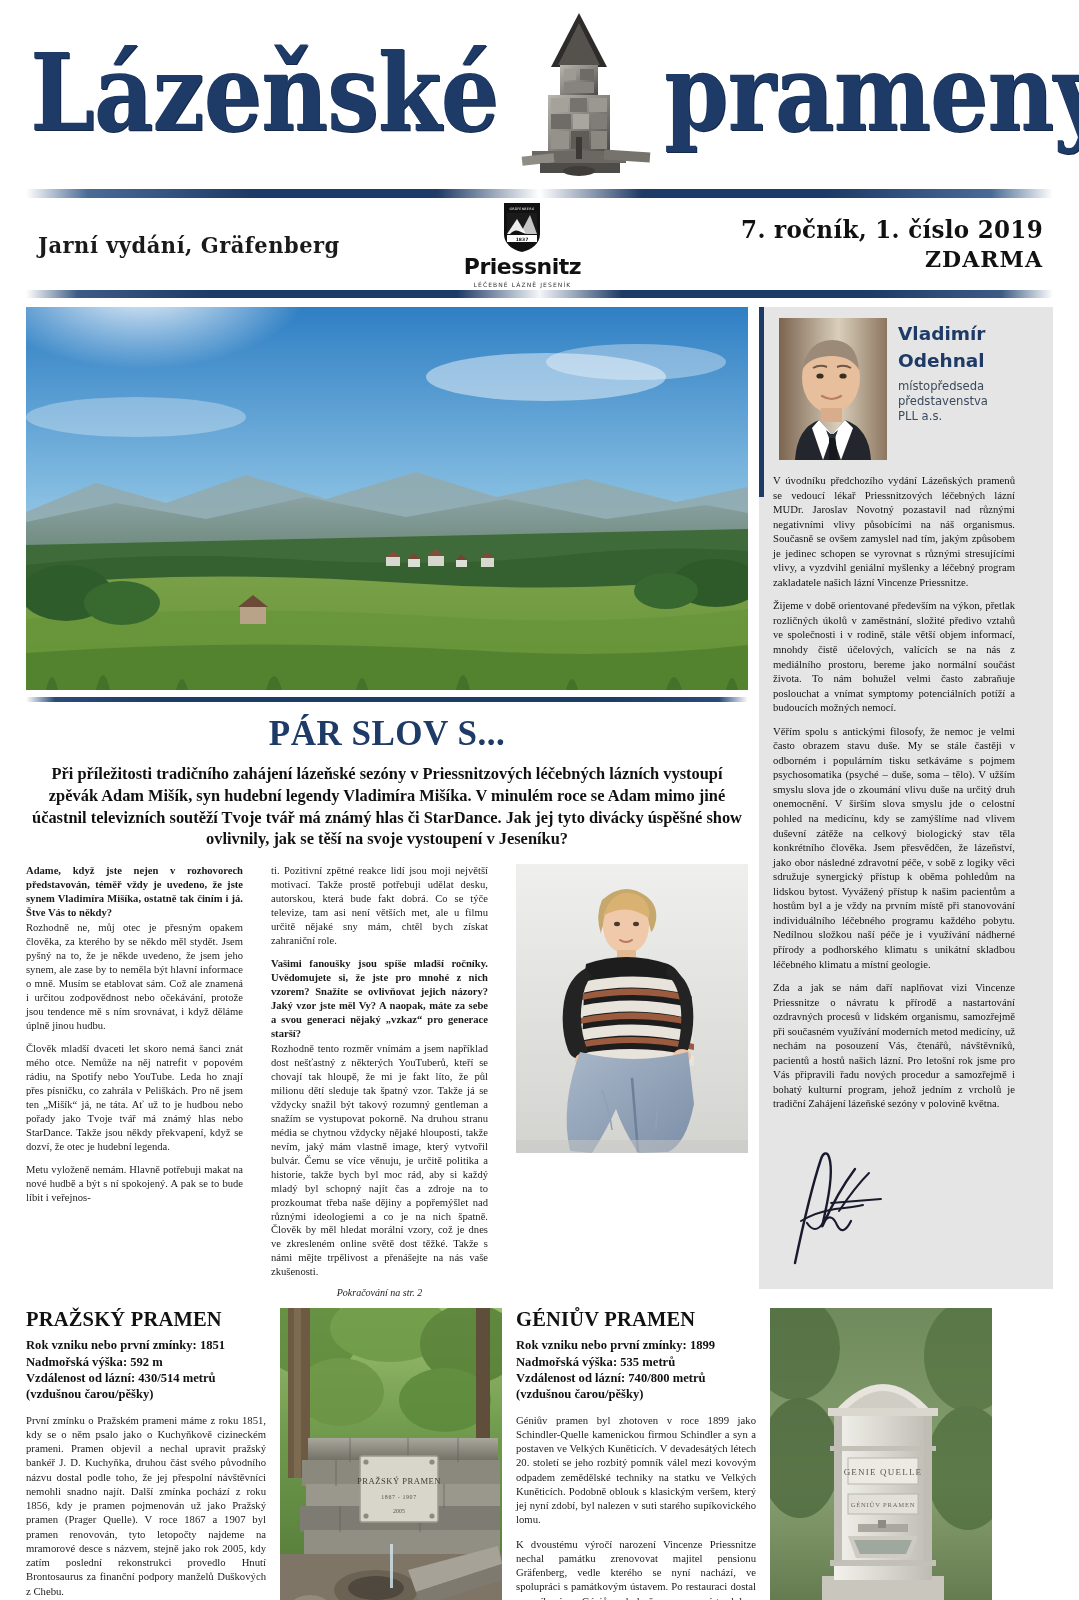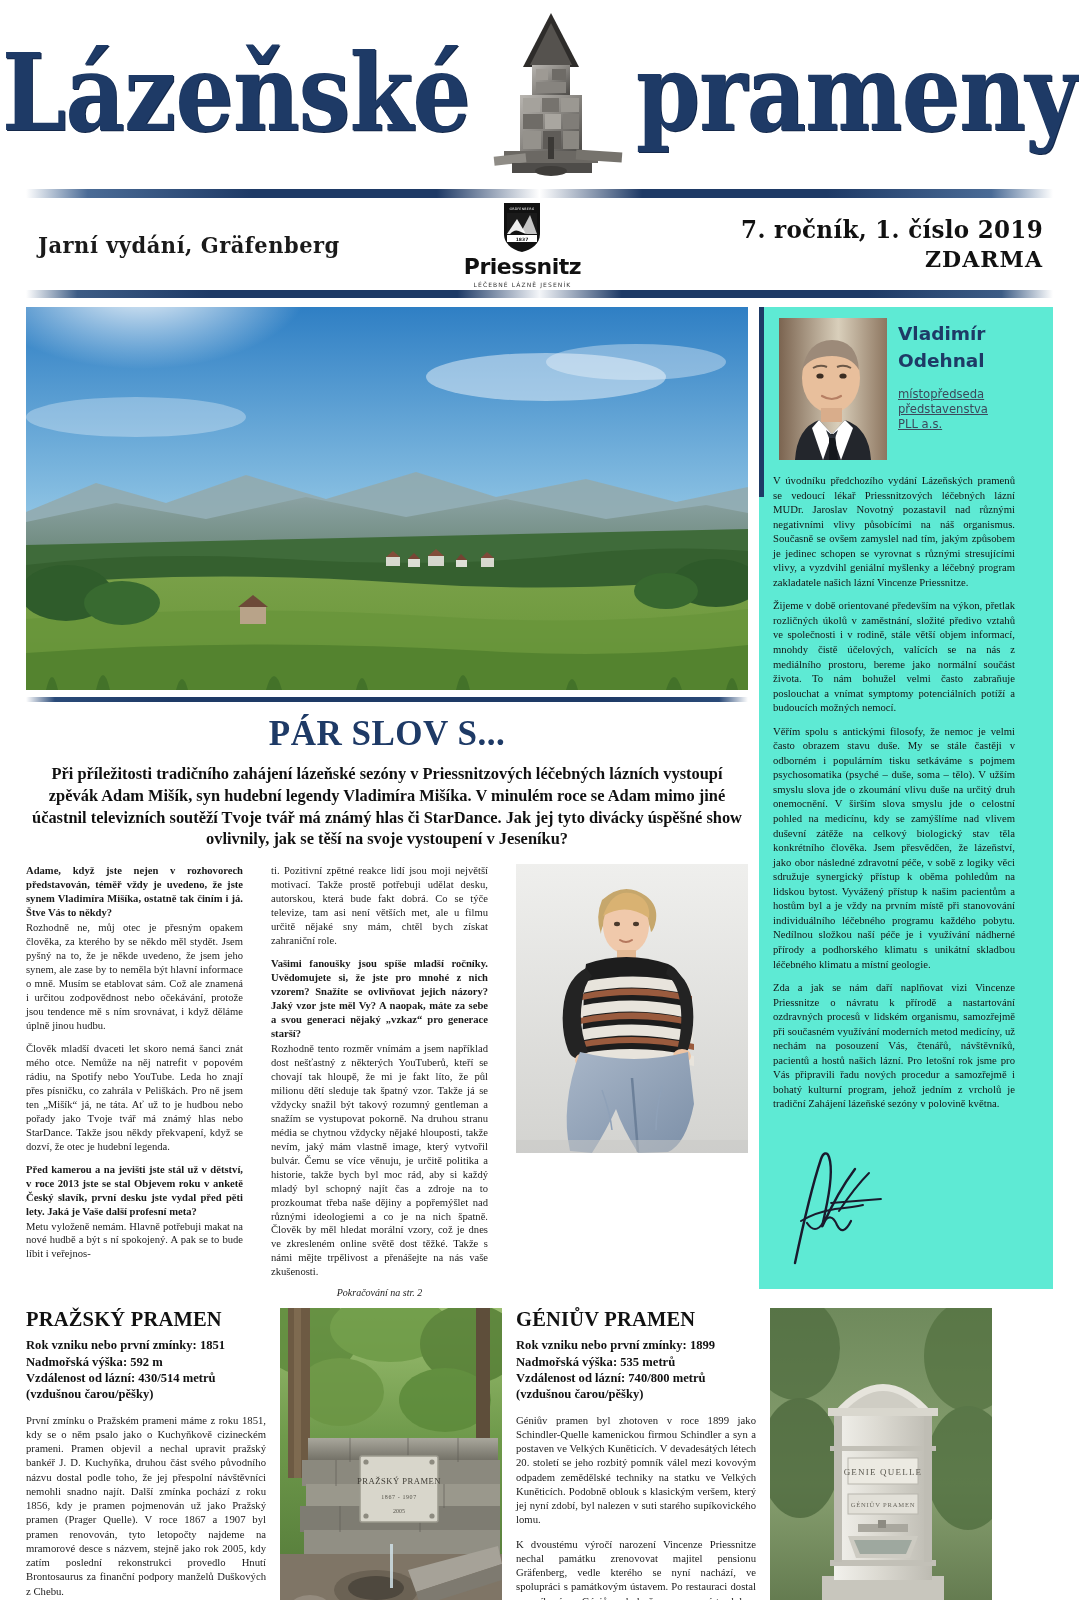--- a/index.html
+++ b/index.html
@@ -13,21 +13,21 @@
     position: relative;
   }
   .page { position: relative; width: 1079px; height: 1600px; }
 
   
   .masthead {
     position: relative;
     height: 185px;
     display: flex;
     align-items: center;
-    justify-content: center;
+    justify-content: space-between;
     padding: 0 30px;
   }
   .mast-word {
     font-family: "DejaVu Serif", serif;
     font-weight: 700;
     font-size: 92px;
     line-height: 1;
     color: #1e3a66;
     letter-spacing: -1px;
     font-style: normal;
@@ -209,21 +209,21 @@
     width: 232px;
     height: 289px;
     overflow: hidden;
     background: #d8d8d6;
     position: relative;
   }
   .singer-photo svg { display: block; }
 
   
   .sidebar {
-    background: #5eead4;
+    background: #e5e5e5;
     width: 294px;
     min-height: 830px;
     padding: 11px 24px 10px 12px;
     position: relative;
   }
   .sb-accent {
     position: absolute;
     left: 0; top: 0;
     width: 5px; height: 190px;
     background: #1e3a66;
@@ -247,22 +247,21 @@
     font-size: 18.5px;
     line-height: 1.18;
     color: #1e3a66;
     margin-top: 5px;
   }
   .sb-role {
     font-family: "DejaVu Sans", sans-serif;
     font-size: 11.6px;
     line-height: 1.33;
     color: #3b4a5c;
-    margin-top: 15px;
-    text-decoration: underline;
+    margin-top: 7px;
   }
   .sb-body { margin-top: 13px; padding: 0 2px; }
   .sb-p {
     font-family: "Liberation Serif", serif;
     font-size: 10.7px;
     line-height: 1.36;
     text-align: justify;
     color: #141414;
     margin: 0 12px 9px 0;
   }
@@ -505,21 +504,20 @@
 
       <div class="par-slov">PÁR SLOV S...</div>
       <div class="perex">Při příležitosti tradičního zahájení lázeňské sezóny v Priessnitzových léčebných lázních vystoupí zpěvák Adam Mišík, syn hudební legendy Vladimíra Mišíka. V minulém roce se Adam mimo jiné účastnil televizních soutěží Tvoje tvář  má známý hlas či StarDance. Jak jej tyto divácky úspěšné show ovlivnily, jak se těší na svoje vystoupení v Jeseníku?</div>
 
       <div class="iv-wrap">
 
         <div class="iv-col">
           <p class="iv-q">Adame, když jste nejen v rozhovorech představován, téměř vždy je uvedeno, že jste synem Vladimíra Mišíka, ostatně tak činím i já. Štve Vás to někdy?</p>
           <p class="iv-a">Rozhodně ne, můj otec je přesným opakem člověka, za kterého by se někdo měl stydět. Jsem pyšný na to, že je někde uvedeno, že jsem jeho synem, ale zase by to neměla být hlavní informace o mně. Musím se etablovat sám. Což ale znamená i určitou zodpovědnost nebo očekávání, protože jsou tendence mě s ním srovnávat, i když děláme úplně jinou hudbu.</p>
           <p class="iv-a">Člověk mladší dvaceti let skoro nemá šanci znát mého otce. Nemůže na něj natrefit v popovém rádiu, na Spotify nebo YouTube. Leda ho znají přes písničku, co zahrála v Peliškách. Pro ně jsem ten „Mišík“ já, ne táta. Ať už to je hudbou nebo pořady jako Tvoje tvář má známý hlas nebo StarDance. Takže jsou někdy překvapení, když se dozví, že otec je hudební legenda.</p>
-          <p class="iv-q">Před kamerou a na jevišti jste stál už v dětství, v roce 2013 jste se stal Objevem roku v anketě Český slavík, první desku jste vydal před pěti lety. Jaká je Vaše další profesní meta?</p>
           <p class="iv-a tight">Metu vyloženě nemám. Hlavně potřebuji makat na nové hudbě a být s ní spokojený. A pak se to bude líbit i veřejnos-</p>
         </div>
 
         <div class="iv-col">
           <p class="iv-a">ti. Pozitivní zpětné reakce lidí jsou moji největší motivací. Takže prostě potřebuji udělat desku, autorskou, která bude fakt dobrá. Co se týče televize, tam asi není větších met, ale u filmu určitě nějaké sny mám, chtěl bych získat zahraniční role.</p>
           <p class="iv-q">Vašimi fanoušky jsou spíše mladší ročníky. Uvědomujete si, že jste pro mnohé z nich vzorem? Snažíte se ovlivňovat jejich názory? Jaký vzor jste měl Vy? A naopak, máte za sebe a svou generaci nějaký „vzkaz“ pro generace starší?</p>
           <p class="iv-a tight">Rozhodně tento rozměr vnímám a jsem například dost nešťastný z některých YouTuberů, kteří se chovají tak hloupě, že mi je fakt líto, že půl milionu dětí sleduje tak špatný vzor. Takže já se vždycky snažil být takový rozumný gentleman a snažím se vystupovat pokorně. Na druhou stranu média se chytnou vždycky nějaké hlouposti, takže nevím, jaký mám vlastně image, který vytvořil bulvár. Čemu se více věnuju, je určitě politika a historie, takže bych byl moc rád, aby si každý mladý byl schopný najít čas a zdroje na to prozkoumat třeba naše dějiny a popřemýšlet nad různými ideologiemi a co je na nich špatně. Člověk by měl hledat morální vzory, což je dnes ve zkresleném online světě dost těžké. Takže s námi mějte trpělivost a přenášejte na nás vaše zkušenosti.</p>
           <div class="cont-note">Pokračování na str. 2</div>
         </div>
 

